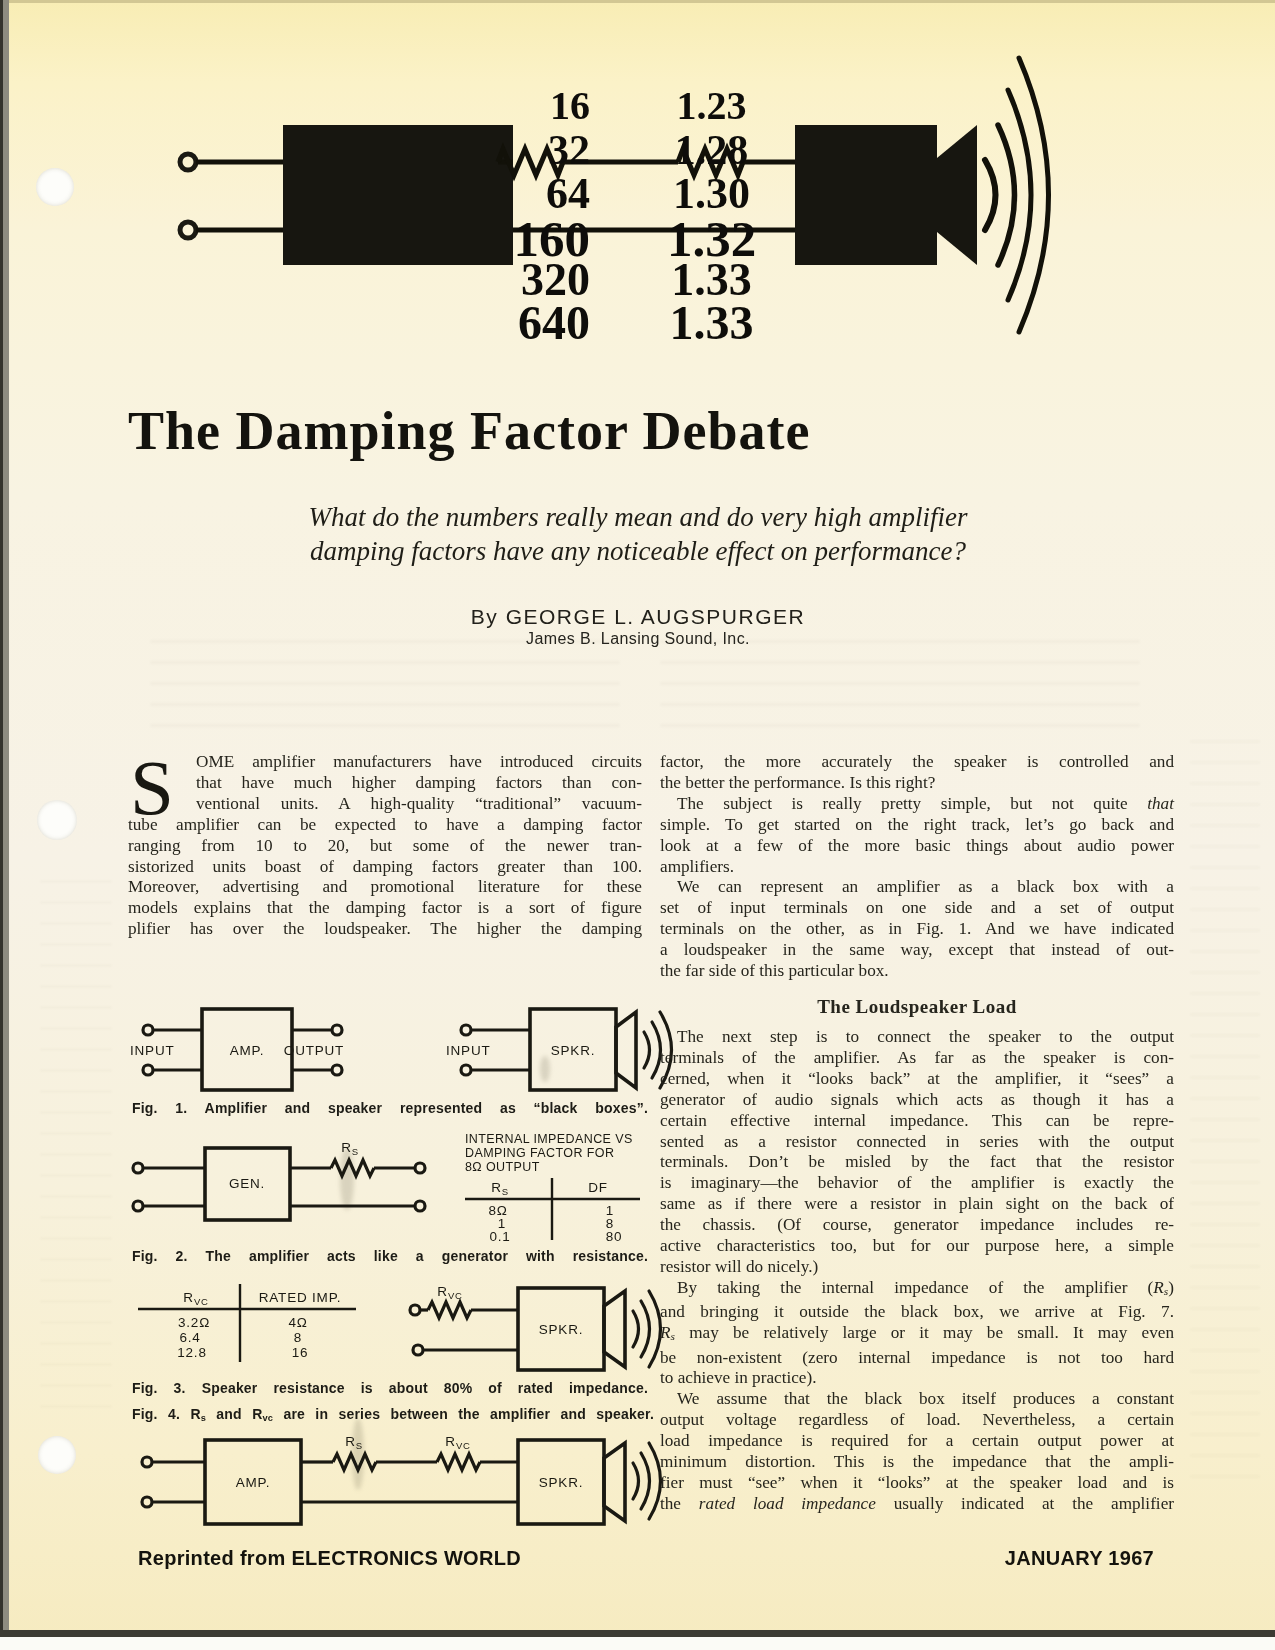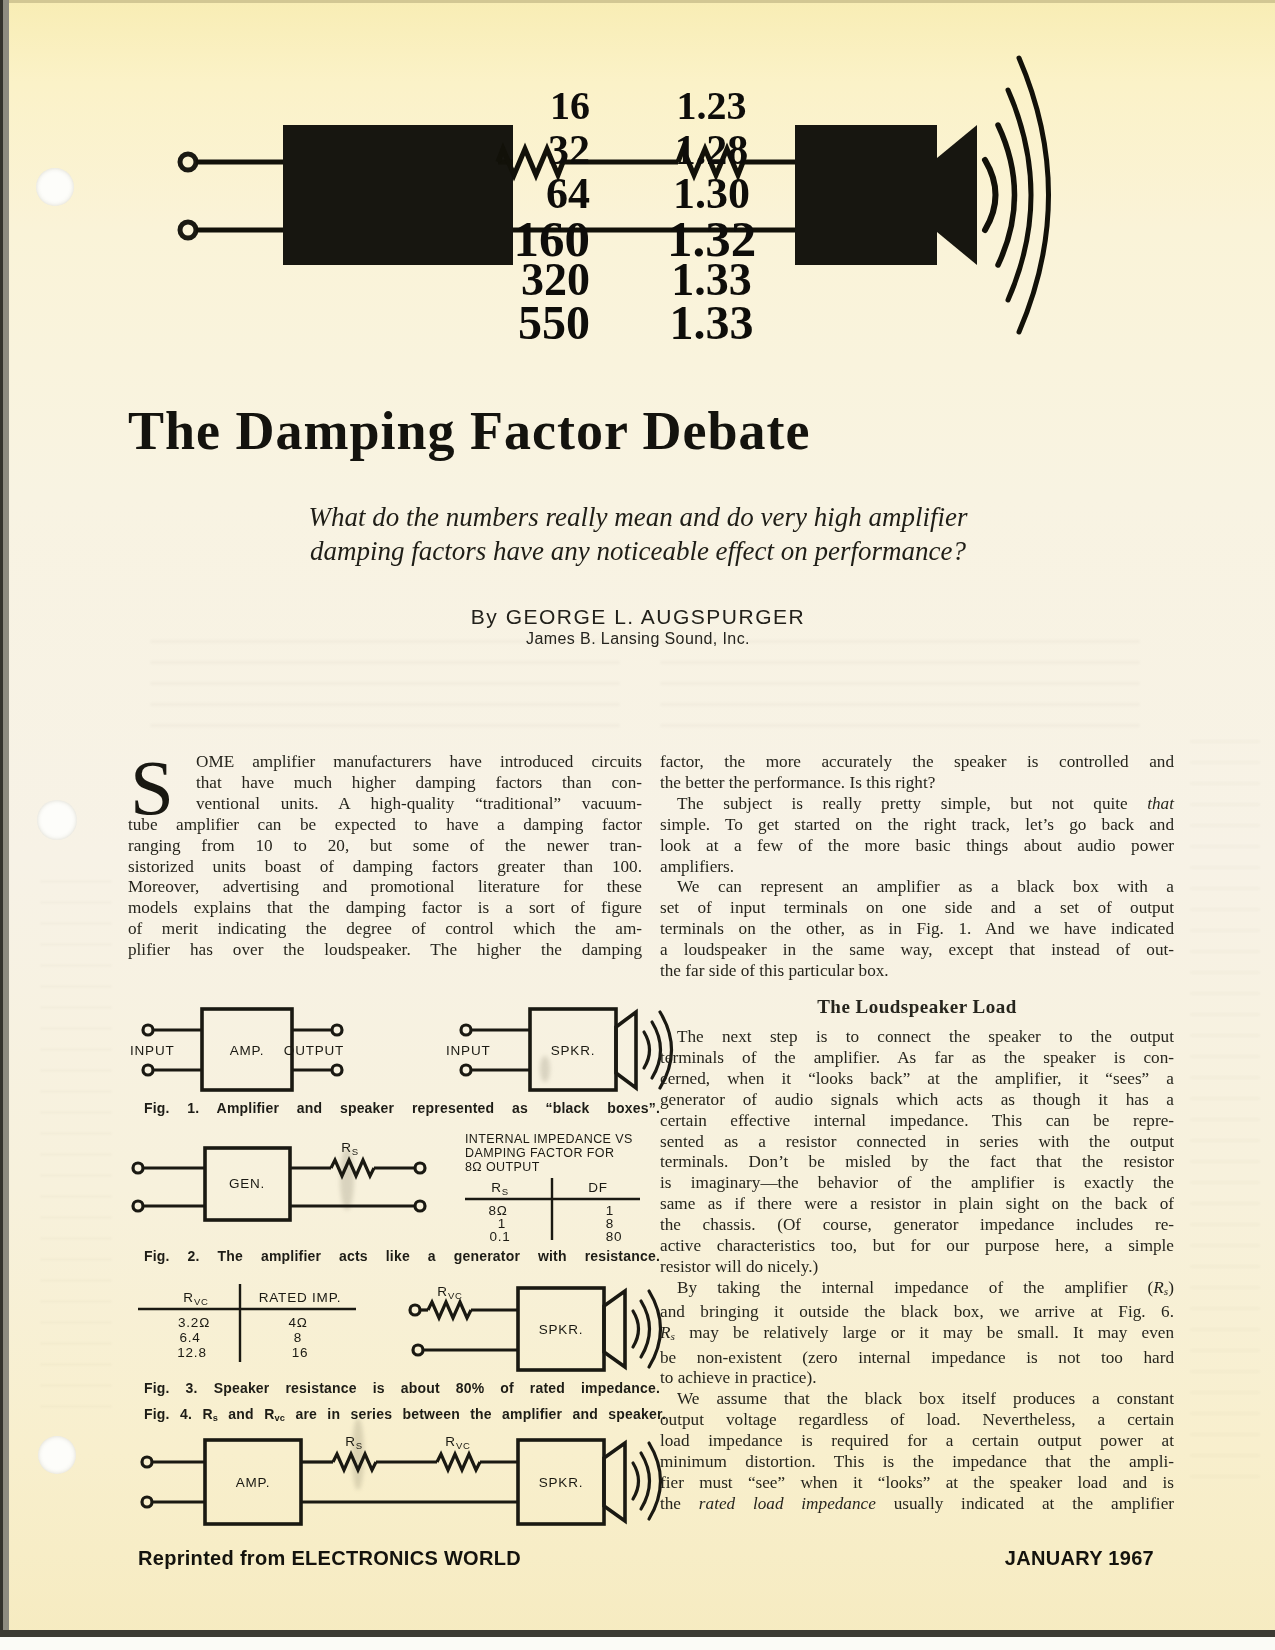--- a/index.html
+++ b/index.html
@@ -38,21 +38,21 @@
   .lnl{text-align-last:left;}
   .ind{text-indent:17px;}
   .dp{padding-left:68px;}
   .it{font-style:italic;}
   .sb{font-size:66%;vertical-align:-0.22em;}
   .drop{position:absolute;left:2px;top:4px;font:79px/0.82 "Liberation Serif",serif;color:#191812;}
   .subhead{font:bold 19px/20px "Liberation Serif",serif;text-align:center;
     margin:15px 0 10px;letter-spacing:.5px;text-align-last:center;}
   
   .figsvg{position:absolute;}
-  .figcap{position:absolute;left:144px;width:516px;
+  .figcap{position:absolute;left:132px;width:516px;
     font:bold 14px/17px "Liberation Sans",sans-serif;color:#1d1c16;
     word-spacing:3px;letter-spacing:.2px;text-align:justify;text-align-last:justify;}
   svg .dln{stroke:#1a1912;stroke-width:3.2;fill:none;}
   svg .dbox{stroke:#1a1912;stroke-width:3.6;fill:none;}
   svg .dterm{stroke:#1a1912;stroke-width:3.2;fill:none;}
   svg .dlabel{font-family:"Liberation Sans",sans-serif;font-size:13.5px;fill:#1b1a13;letter-spacing:.8px;}
   svg .dsmall{font-size:12.5px;letter-spacing:.4px;}
   svg .dsub{font-size:9.5px;}
   svg .hline{stroke:#121109;stroke-width:5;fill:none;}
   svg .hbox{fill:#171610;stroke:none;}
@@ -113,42 +113,41 @@
   </div>
   <div class="hrow" style="top:214px;font-size:51px;">
     <span class="hn">160</span>
     <span class="hv">1.32</span>
   </div>
   <div class="hrow" style="top:257px;font-size:46px;">
     <span class="hn">320</span>
     <span class="hv">1.33</span>
   </div>
   <div class="hrow" style="top:299px;font-size:48px;">
-    <span class="hn">550</span>
+    <span class="hn">640</span>
     <span class="hv">1.33</span>
   </div>
 
   <div class="title">The Damping Factor Debate</div>
   <div class="subtitle">
     <div>What do the numbers really mean and do very high amplifier</div>
     <div>damping factors have any noticeable effect on performance?</div>
   </div>
   <div class="byline">By  GEORGE  L.  AUGSPURGER</div>
   <div class="affil">James B. Lansing Sound, Inc.</div>
 
   <div class="intro bodycol">
       <div class="ln dp">OME amplifier manufacturers have introduced circuits</div>
       <div class="ln dp">that have much higher damping factors than con-</div>
       <div class="ln dp">ventional units. A high-quality “traditional” vacuum-</div>
       <div class="ln">tube amplifier can be expected to have a damping factor</div>
       <div class="ln">ranging from 10 to 20, but some of the newer tran-</div>
       <div class="ln">sistorized units boast of damping factors greater than 100.</div>
       <div class="ln">Moreover, advertising and promotional literature for these</div>
       <div class="ln">models explains that the damping factor is a sort of figure</div>
-      <div class="ln">of merit indicating the degree of control which the am-</div>
       <div class="ln">plifier has over the loudspeaker. The higher the damping</div>
     </div>
   <div class="drop" style="left:130px;top:756px;position:absolute;">S</div>
 
   <svg class="figsvg" style="left:128px;top:1002px;" width="560" height="100" viewBox="0 0 560 100">
     <circle class="dterm" cx="20" cy="28" r="5"></circle>
     <circle class="dterm" cx="20" cy="68" r="5"></circle>
     <path class="dln" d="M25,28 H74 M25,68 H74"></path>
     <rect class="dbox" x="74" y="7" width="90" height="81"></rect>
     <path class="dln" d="M164,28 H204 M164,68 H204"></path>
@@ -287,21 +286,21 @@
         <div class="ln">sented as a resistor connected in series with the output</div>
         <div class="ln">terminals. Don’t be misled by the fact that the resistor</div>
         <div class="ln">is imaginary—the behavior of the amplifier is exactly the</div>
         <div class="ln">same as if there were a resistor in plain sight on the back of</div>
         <div class="ln">the chassis. (Of course, generator impedance includes re-</div>
         <div class="ln">active characteristics too, but for our purpose here, a simple</div>
         <div class="ln lnl">resistor will do nicely.)</div>
       </div>
     <div>
         <div class="ln ind"><span>By taking the internal impedance of the amplifier (</span><span class="it">R</span><span class="it sb">s</span><span>)</span></div>
-        <div class="ln">and bringing it outside the black box, we arrive at Fig. 6.</div>
+        <div class="ln">and bringing it outside the black box, we arrive at Fig. 7.</div>
         <div class="ln"><span class="it">R</span><span class="it sb">s</span><span> may be relatively large or it may be small. It may even</span></div>
         <div class="ln">be non-existent (zero internal impedance is not too hard</div>
         <div class="ln lnl">to achieve in practice).</div>
       </div>
     <div>
         <div class="ln ind">We assume that the black box itself produces a constant</div>
         <div class="ln">output voltage regardless of load. Nevertheless, a certain</div>
         <div class="ln">load impedance is required for a certain output power at</div>
         <div class="ln">minimum distortion. This is the impedance that the ampli-</div>
         <div class="ln">fier must “see” when it “looks” at the speaker load and is</div>

